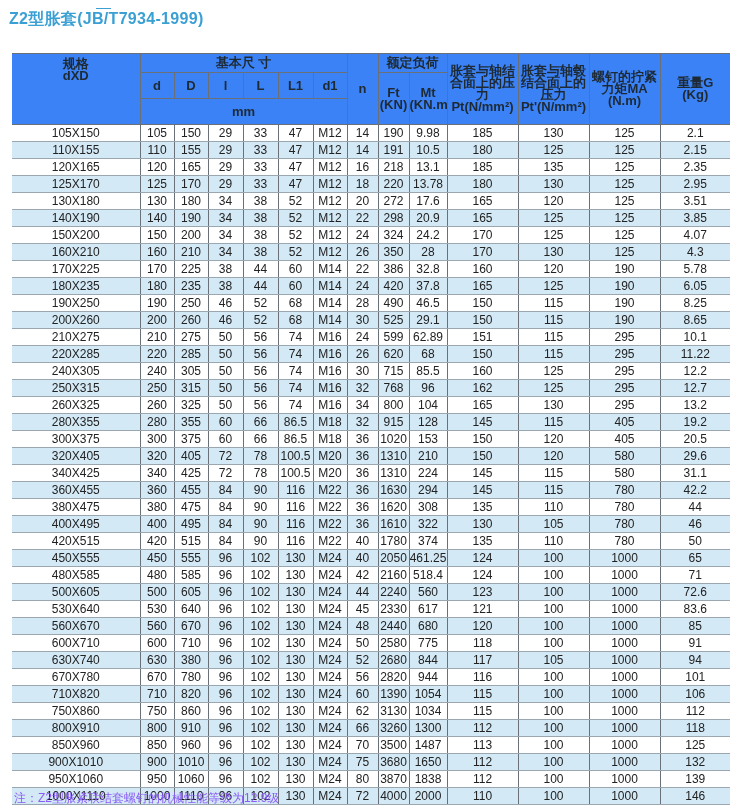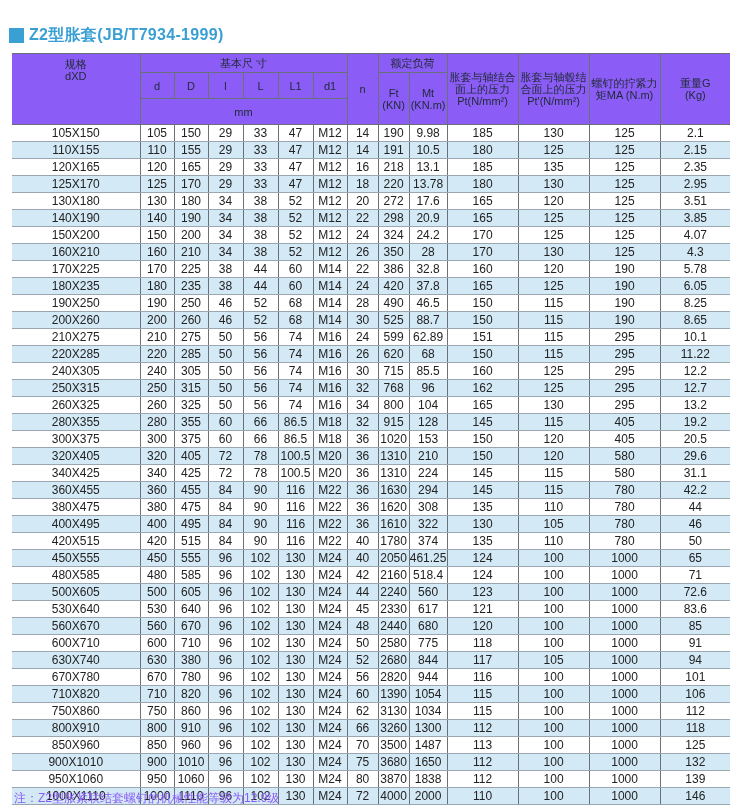--- a/index.html
+++ b/index.html
@@ -1,25 +1,25 @@
 <!DOCTYPE html>
 <html><head>
 <meta charset="utf-8">
 <style>
   html, body { margin: 0; padding: 0; background: #ffffff; }
   body { width: 740px; height: 811px; position: relative; overflow: hidden;
          font-family: "Liberation Sans", "DejaVu Sans", sans-serif; color: #222; }
-  .title { position: absolute; left: 9px; top: 24px; height: 22px; display: flex; align-items: center;
-           font-size: 16px; font-weight: bold; color: #3aa0d4; letter-spacing: 0.3px; }
+  .title { position: absolute; left: 9px; top: 8px; height: 22px; display: flex; align-items: center;
+           font-size: 16px; font-weight: bold; color: #3aa0d4; letter-spacing: 0.3px; flex-direction: column; }
   .title .sq { display: inline-block; width: 15px; height: 15px; background: #3aa0d4; margin-right: 5px; }
   table.spec { position: absolute; left: 12px; top: 53px; border-collapse: collapse; table-layout: fixed;
                width: 718px; font-size: 12px; }
   table.spec th, table.spec td { border: 1px solid #6a7078; text-align: center; padding: 0; overflow: hidden; white-space: nowrap; }
   table.spec td { border-top: none; border-bottom: 1px solid #9aa6b0; }
-  table.spec thead th { background: #8b5cf6; color: #1e2a33; font-weight: normal; font-size: 11px; line-height: 12px; }
+  table.spec thead th { background: #3b82f6; color: #1e2a33; font-weight: bold; font-size: 13px; line-height: 12px; }
   table.spec td:first-child, table.spec th:first-child { border-left: none; }
   table.spec td:last-child, table.spec th:last-child { border-right: none; }
   table.spec tbody tr { height: 17px; }
   table.spec tbody tr:nth-child(even) td { background: #d4e9f6; }
   table.spec tbody tr:nth-child(odd) td { background: #ffffff; }
   table.spec tbody td { line-height: 15px; font-size: 12px; color: #222; }
   .hcell-tall { vertical-align: top; padding-top: 4px !important; }
   .wrap { white-space: normal !important; }
   .note { position: absolute; left: 14px; top: 782px; font-size: 12px; color: #8b5cf6; margin-top: 8px; }
 </style>
@@ -258,21 +258,21 @@
       <tr>
         <td>200X260</td>
         <td>200</td>
         <td>260</td>
         <td>46</td>
         <td>52</td>
         <td>68</td>
         <td>M14</td>
         <td>30</td>
         <td>525</td>
-        <td>88.7</td>
+        <td>29.1</td>
         <td>150</td>
         <td>115</td>
         <td>190</td>
         <td>8.65</td>
       </tr>
       <tr>
         <td>210X275</td>
         <td>210</td>
         <td>275</td>
         <td>50</td>

